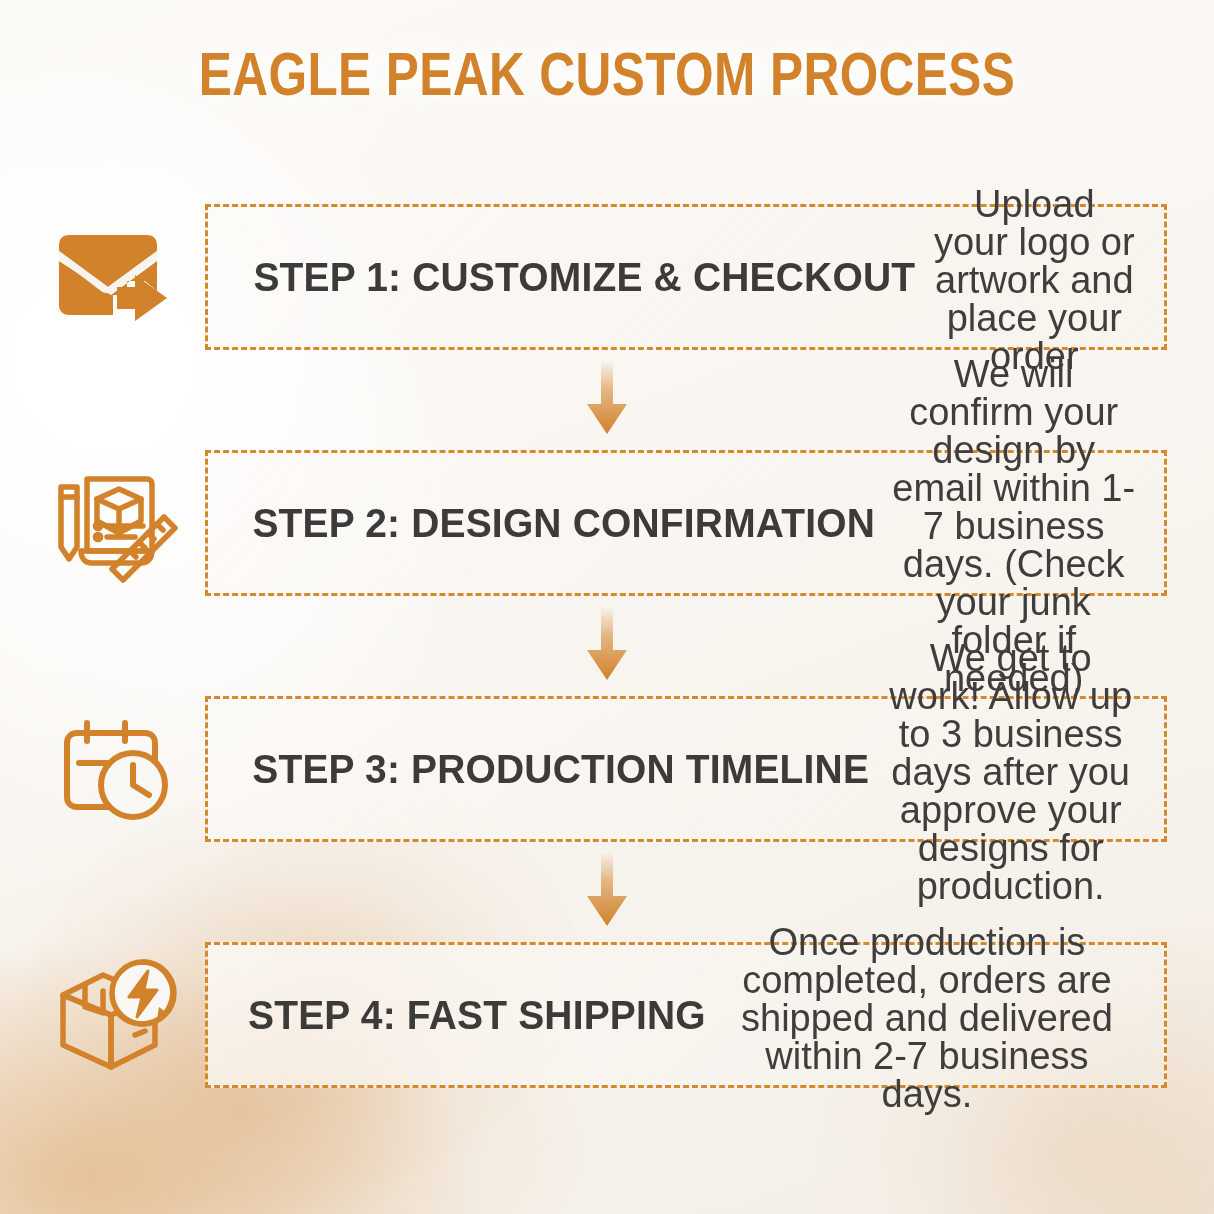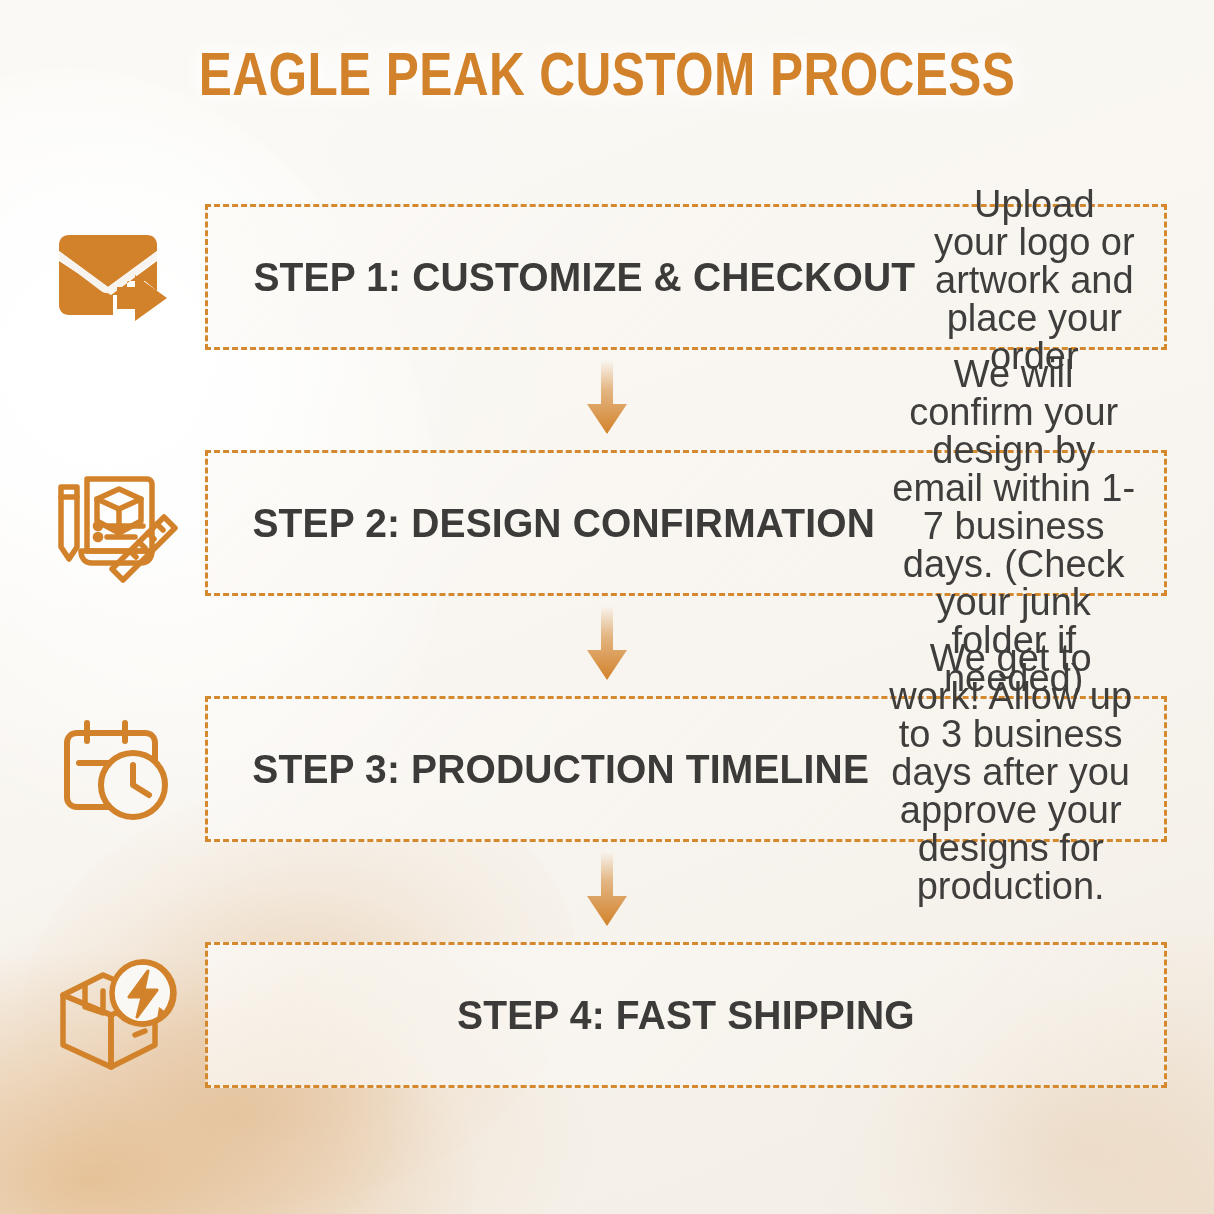--- a/index.html
+++ b/index.html
@@ -299,17 +299,18 @@
             <circle cx="92" cy="36" r="31" fill="#faf8f4"></circle>
             <path d="M92 5 A31 31 0 1 1 67 56"></path>
             <path d="M108 50 L116 56 L106 62 Z" fill="#d2822a" stroke="none"></path>
 
             <path d="M97 14 L78 40 L91 40 L86 60 L106 33 L93 33 Z" fill="#d2822a" stroke="#d2822a" stroke-width="3"></path>
           </g>
         </svg>
       </div>
       <div class="step-box">
         <div class="step-title">STEP 4: FAST SHIPPING</div>
+        <div class="step-desc">Once production is completed, orders are shipped and delivered within 2-7 business days.</div>
       </div>
     </div>
 
   </div>
 </div>
 
 </body></html>

